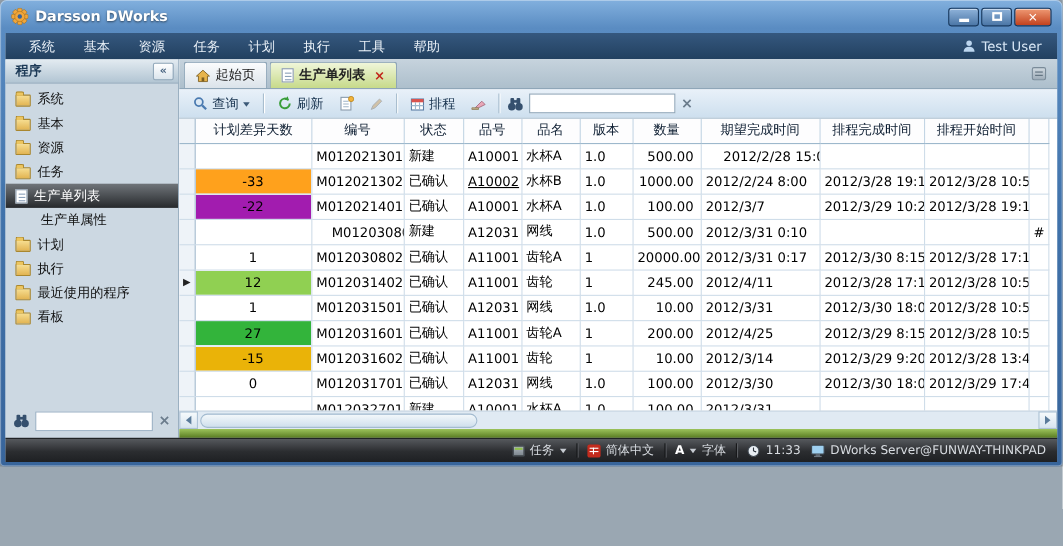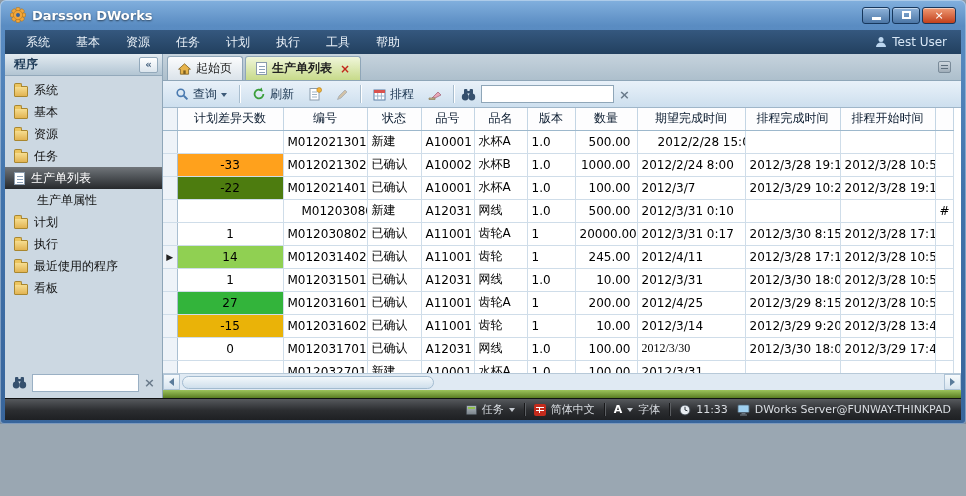--- a/index.html
+++ b/index.html
@@ -359,32 +359,32 @@
                   <td style="text-align: center; padding-left: 20px;">2012/2/28 15:00</td>
                   <td style="text-align: left;"></td>
                   <td style="text-align: left;"></td>
                   <td style="text-align: left;"></td>
                 </tr>
                 <tr>
                   <td class="ind"></td>
                   <td style="text-align: center; background: rgb(255, 161, 28);">-33</td>
                   <td style="text-align: left;">M012021302</td>
                   <td style="text-align: left;">已确认</td>
-                  <td style="text-align: left;">A10002</td>
+                  <td style="text-align: left; text-decoration: underline;">A10002</td>
                   <td style="text-align: left;">水杯B</td>
                   <td style="text-align: left;">1.0</td>
                   <td class="qty" style="text-align: right;">1000.00</td>
                   <td style="text-align: left;">2012/2/24 8:00</td>
                   <td style="text-align: left;">2012/3/28 19:10</td>
                   <td style="text-align: left;">2012/3/28 10:52</td>
                   <td style="text-align: left;"></td>
                 </tr>
                 <tr>
                   <td class="ind"></td>
-                  <td style="text-align: center; background: #4d7c0f;">-22</td>
+                  <td style="text-align: center; background: #a21caf;">-22</td>
                   <td style="text-align: left;">M012021401</td>
                   <td style="text-align: left;">已确认</td>
                   <td style="text-align: left;">A10001</td>
                   <td style="text-align: left;">水杯A</td>
                   <td style="text-align: left;">1.0</td>
                   <td class="qty" style="text-align: right;">100.00</td>
                   <td style="text-align: left;">2012/3/7</td>
                   <td style="text-align: left;">2012/3/29 10:20</td>
                   <td style="text-align: left;">2012/3/28 19:10</td>
                   <td style="text-align: left;"></td>
@@ -412,21 +412,21 @@
                   <td style="text-align: left;">齿轮A</td>
                   <td style="text-align: left;">1</td>
                   <td class="qty" style="text-align: right;">20000.00</td>
                   <td style="text-align: left;">2012/3/31 0:17</td>
                   <td style="text-align: left;">2012/3/30 8:15</td>
                   <td style="text-align: left;">2012/3/28 17:13</td>
                   <td style="text-align: left;"></td>
                 </tr>
                 <tr>
                   <td class="ind">▶</td>
-                  <td style="text-align: center; background: rgb(144, 208, 82);">14</td>
+                  <td style="text-align: center; background: rgb(144, 208, 82);">12</td>
                   <td style="text-align: left;">M012031402</td>
                   <td style="text-align: left;">已确认</td>
                   <td style="text-align: left;">A11001</td>
                   <td style="text-align: left;">齿轮</td>
                   <td style="text-align: left;">1</td>
                   <td class="qty" style="text-align: right;">245.00</td>
                   <td style="text-align: left;">2012/4/11</td>
                   <td style="text-align: left;">2012/3/28 17:13</td>
                   <td style="text-align: left;">2012/3/28 10:52</td>
                   <td style="text-align: left;"></td>
@@ -475,21 +475,21 @@
                 </tr>
                 <tr>
                   <td class="ind"></td>
                   <td style="text-align: center;">0</td>
                   <td style="text-align: left;">M012031701</td>
                   <td style="text-align: left;">已确认</td>
                   <td style="text-align: left;">A12031</td>
                   <td style="text-align: left;">网线</td>
                   <td style="text-align: left;">1.0</td>
                   <td class="qty" style="text-align: right;">100.00</td>
-                  <td style="text-align: left; font-family: Liberation Serif, serif;">2012/3/30</td>
+                  <td style="text-align: left;">2012/3/30</td>
                   <td style="text-align: left;">2012/3/30 18:00</td>
                   <td style="text-align: left;">2012/3/29 17:46</td>
                   <td style="text-align: left;"></td>
                 </tr>
                 <tr>
                   <td class="ind"></td>
                   <td style="text-align: center;"></td>
                   <td style="text-align: left;">M012032701</td>
                   <td style="text-align: left;">新建</td>
                   <td style="text-align: left;">A10001</td>

